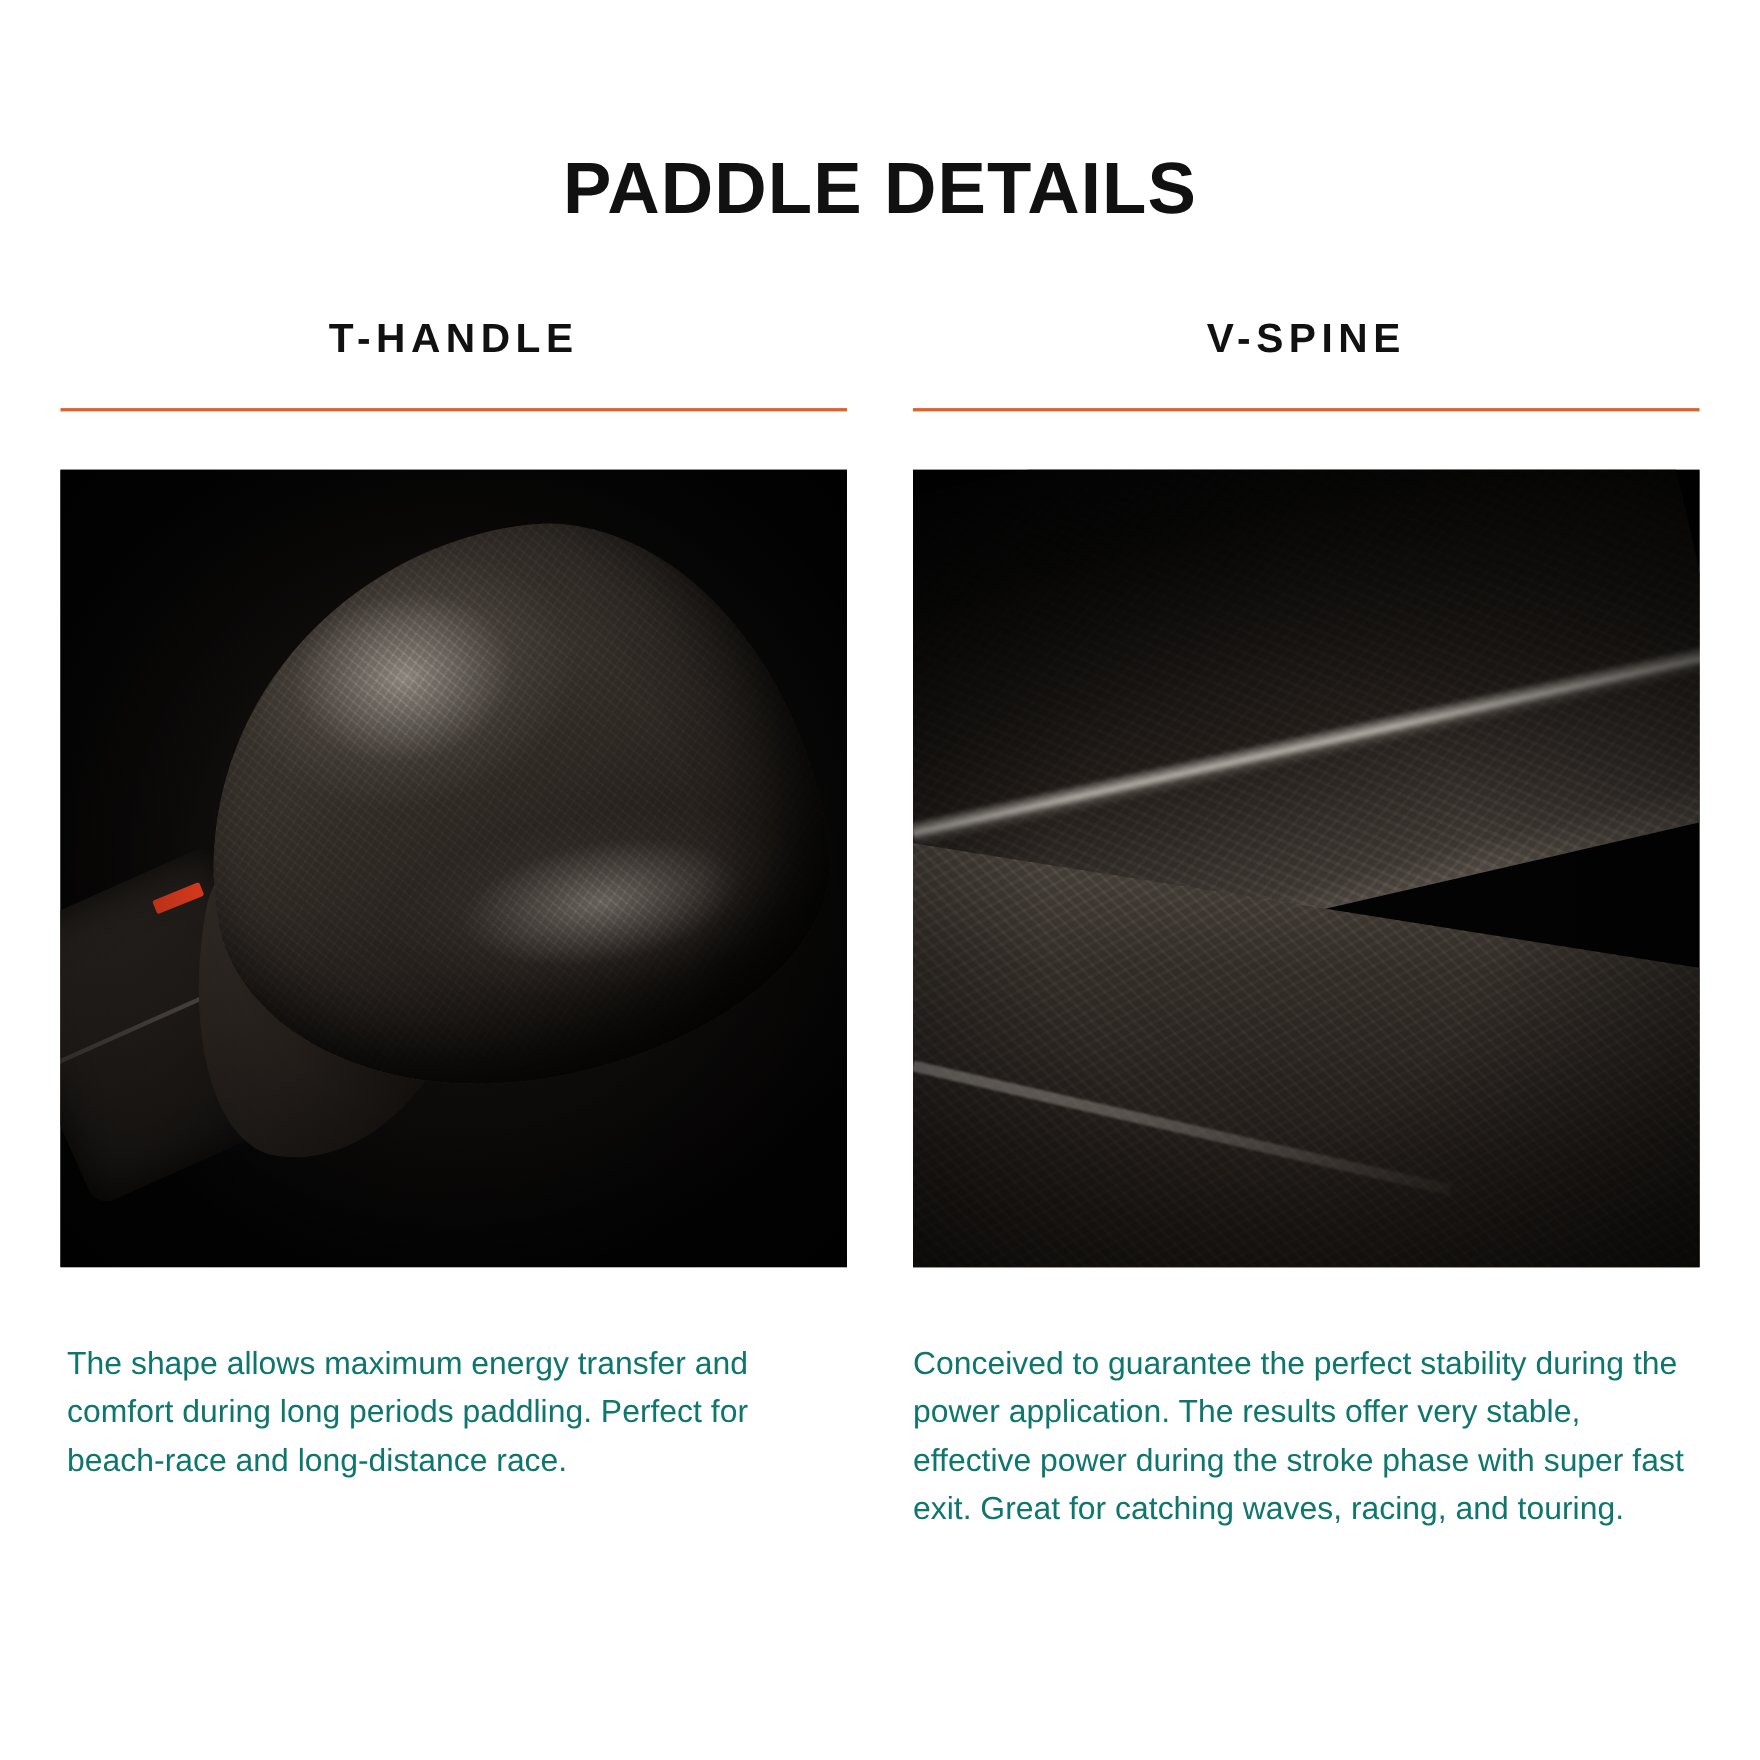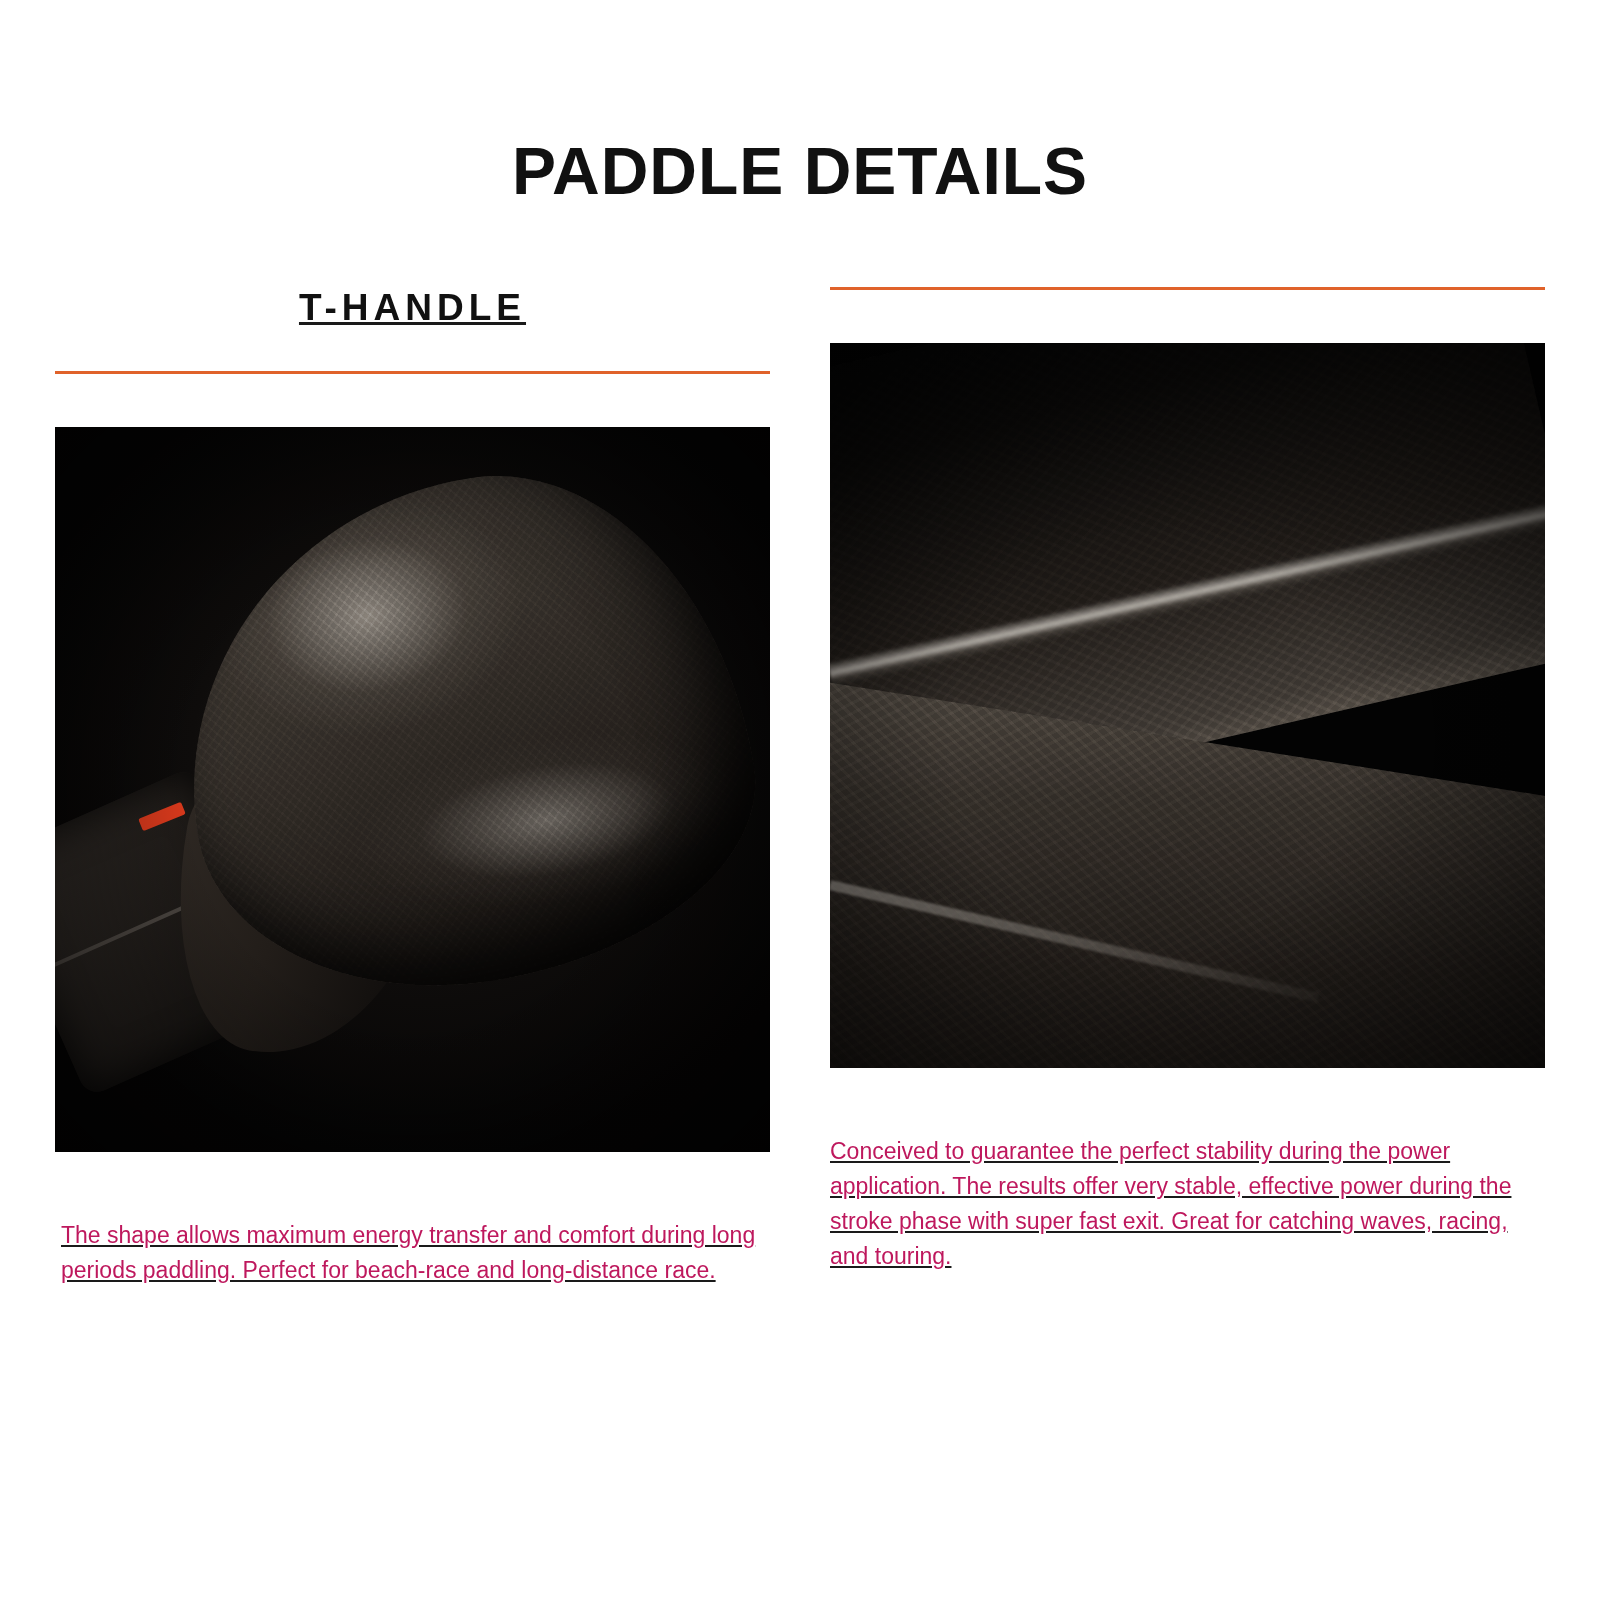--- a/index.html
+++ b/index.html
@@ -29,21 +29,20 @@
     padding-top: 133px;
     color: #111111;
     font-family: "Liberation Sans", sans-serif;
   }
   .columns {
     display: flex;
     justify-content: space-between;
     padding: 0 55px;
     box-sizing: border-box;
     margin-top: 78px;
-    text-decoration: underline;
   }
   .col {
     width: 715px;
     display: flex;
     flex-direction: column;
   }
   .col-title {
     text-align: center;
     font-size: 37px;
     font-weight: bold;
@@ -199,23 +198,23 @@
     mix-blend-mode: overlay;
   }
   .vs-vignette {
     position: absolute;
     inset: 0;
     background:
       radial-gradient(ellipse 80% 80% at 45% 55%, rgba(0,0,0,0) 35%, rgba(0,0,0,0.75) 100%);
   }
   .caption {
     margin-top: 66px;
-    font-size: 23px;
+    font-size: 29px;
     line-height: 1.52;
-    color: #be185d;
+    color: #0f766e;
     font-family: "Liberation Sans", sans-serif;
   }
   .col-left .caption { padding: 0 6px 0 6px; }
   .col-right .caption { padding: 0 12px 0 0; }
 </style>
 </head>
 <body>
 
 <div class="page">
 
@@ -234,20 +233,21 @@
         <div class="th-head">
           <div class="th-weave"></div>
         </div>
         <div class="th-red"></div>
         <div class="th-vignette"></div>
       </div>
       <p class="caption">The shape allows maximum energy transfer and comfort during long periods paddling. Perfect for beach-race and long-distance race.</p>
     </div>
 
     <div class="col col-right">
+      <div class="col-title">V-SPINE</div>
       <div class="rule"></div>
       <div class="photo">
         <div class="vs-bg"></div>
         <div class="vs-upper">
           <div class="vs-weave"></div>
         </div>
         <div class="vs-lower">
           <div class="vs-weave"></div>
         </div>
         <div class="vs-ridge"></div>

